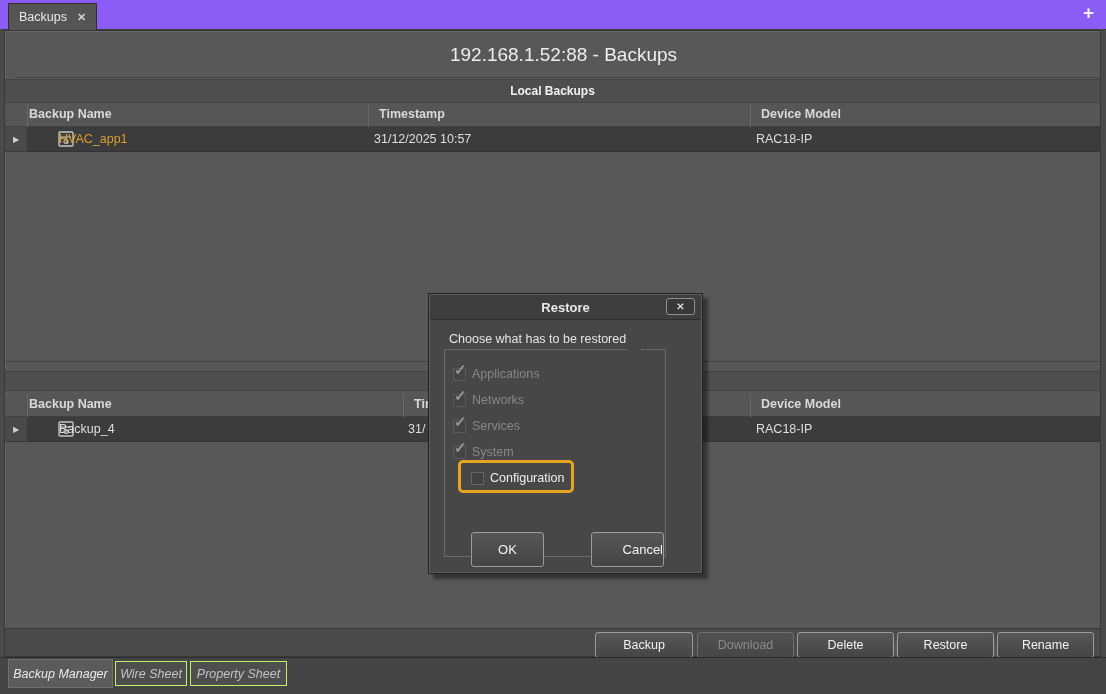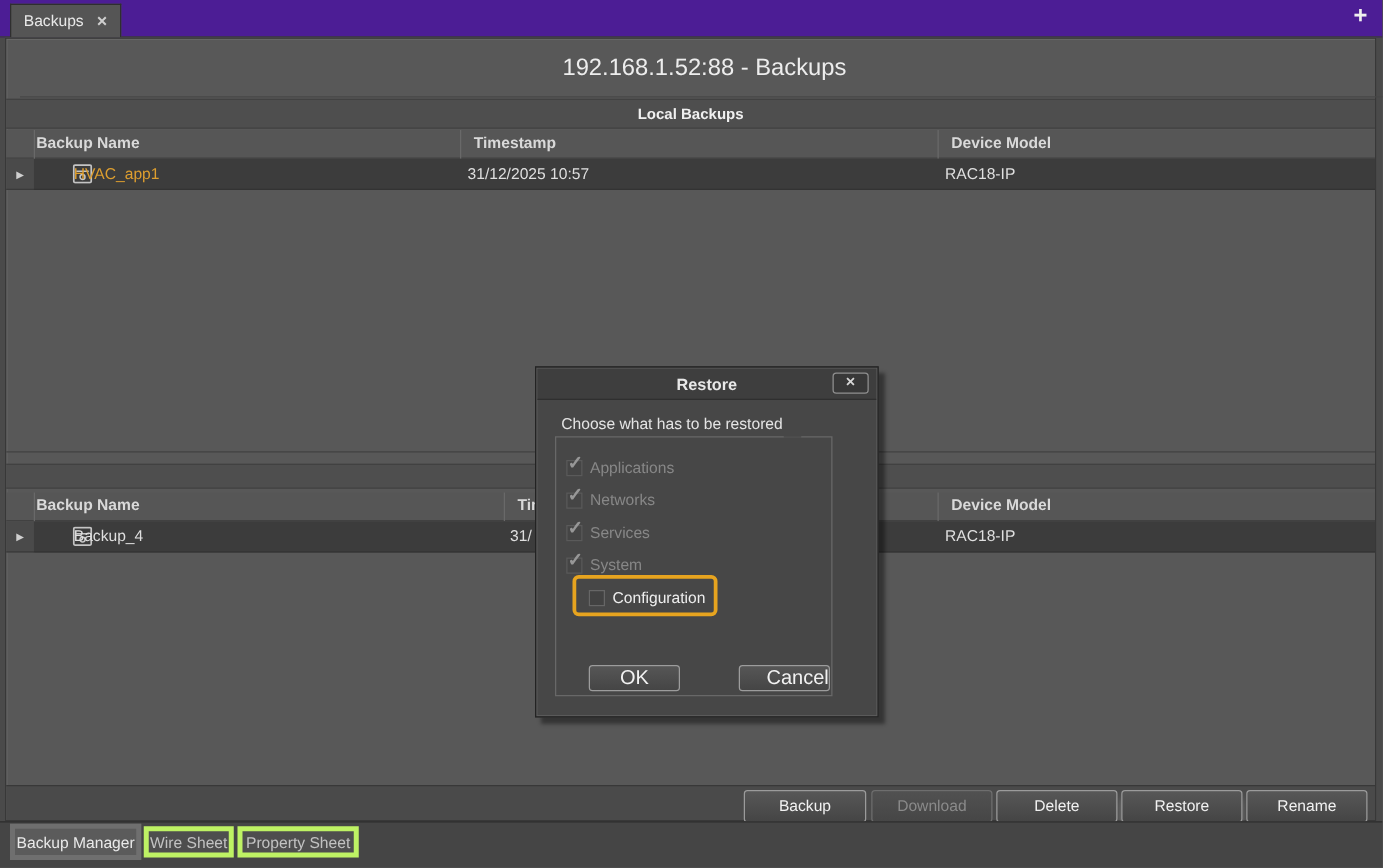--- a/index.html
+++ b/index.html
@@ -1,21 +1,21 @@
 <!DOCTYPE html>
 <html><head>
 <meta charset="utf-8">
 <style>
   * { margin:0; padding:0; box-sizing:border-box; }
   html,body { width:1106px; height:694px; }
   body { font-family:"Liberation Sans", sans-serif; background:#4C4C4C; overflow:hidden; position:relative; }
   #app { position:absolute; inset:0; width:1106px; height:694px; background:#4A4A4A; }
 
   
-  .top-tabbar { position:absolute; left:0; top:0; width:1106px; height:30px; background:#4c1d95; border-bottom:1px solid #3B3B3B;text-decoration:underline; }
+  .top-tabbar { position:absolute; left:0; top:0; width:1106px; height:30px; background:#8b5cf6; border-bottom:1px solid #3B3B3B;text-decoration:underline; }
   .top-tab { position:absolute; left:8px; top:3px; height:27px; padding:0 10px; background:#555555; border:1px solid #2F2F2F; border-bottom:none;
              display:flex; align-items:center; gap:10px; color:#E9E9E9; font-size:12.5px; }
   .top-tab .x { color:#CFCFCF; font-size:11px; font-weight:bold; cursor:pointer; }
   .add-btn { position:absolute; right:12px; top:2px; color:#EFEFEF; font-size:19px; font-weight:bold; cursor:pointer; }
 
   
   .frame { position:absolute; left:4px; top:30px; width:1097px; height:627px; background:#585858; border:1px solid #383838;
            box-shadow:inset 1px 1px 0 #666666; }
 
   .page-title { position:absolute; left:16px; top:31px; width:1095px; height:47px; line-height:47px; text-align:center;
@@ -44,44 +44,44 @@
 
   
   .action-bar { position:absolute; left:5px; top:628px; width:1095px; height:28px; background:#4A4A4A; border-top:1px solid #383838; }
   .btn { position:absolute; top:3px; height:26px; background:linear-gradient(#575757,#454545); border:1px solid #9B9B9B;
          border-radius:3px; color:#F1F1F1; font-size:12.5px; font-family:"Liberation Sans",sans-serif; cursor:pointer; }
   .btn.disabled { color:#8A8A8A; border-color:#6E6E6E; background:linear-gradient(#515151,#464646); cursor:default; }
   .btn.focused { box-shadow:0 5px 7px -2px rgba(255,255,255,0.45); }
 
   
   .bottom-bar { position:absolute; left:0; top:657px; width:1106px; height:37px; background:#454545; border-top:1px solid #2C2C2C; }
-  .btab { position:absolute; top:3px; height:25px; background:#4E4E4E; border:4px solid #bef264; color:#C2C2C2;
-          font-size:12.5px; display:flex; align-items:center; justify-content:center; cursor:pointer; }
+  .btab { position:absolute; top:3px; height:25px; background:#4E4E4E; border:1px solid #bef264; color:#C2C2C2;
+          font-size:12.5px; display:flex; align-items:center; justify-content:center; cursor:pointer;font-style:italic; }
   .btab.active { top:1px; height:29px; background:#5B5B5B; border-color:#6F6F6F; color:#E9E9E9; }
 
   
   .dialog { position:absolute; left:428px; top:293px; width:275px; height:281px; background:#474747; border:1px solid #232323;
             box-shadow:inset 0 0 0 1px #5A5A5A, 5px 5px 3px rgba(0,0,0,0.40); z-index:50; }
   .dialog-titlebar { position:absolute; left:1px; top:1px; width:271px; height:25px; background:#3E3E3E; border-bottom:1px solid #2F2F2F;
                      text-align:center; line-height:25px; color:#E8E8E8; font-size:13px; font-weight:bold; }
   .dialog-close { position:absolute; right:7px; top:4px; width:29px; height:17px; background:#383838; border:1px solid #909090;
                   border-radius:3px; color:#D8D8D8; font-size:10px; font-weight:bold; text-align:center; line-height:15px; cursor:pointer; }
   .dialog-prompt { position:absolute; left:20px; top:38px; color:#E4E4E4; font-size:12.5px; }
   .groupbox { position:absolute; left:15px; top:55px; width:222px; height:208px; border:1px solid #686868; }
   .groupbox-gap { position:absolute; top:-1px; left:182px; width:14px; height:1px; background:#474747; }
   .opt { position:absolute; left:0; width:220px; height:26px; }
   .opt .cb { position:absolute; left:8px; top:6px; width:13px; height:13px; background:#454545; border:1px solid #5A5A5A; }
   .opt .chk { position:absolute; left:9px; top:-1px; color:#979797; font-size:15px; font-weight:bold; }
   .opt .lbl { position:absolute; left:27px; top:5px; font-size:12.5px; color:#878787; }
   .opt.enabled .cb { left:26px; background:#424242; border-color:#666666; }
   .opt.enabled .lbl { left:45px; color:#EEEEEE; }
   .hl-rect { position:absolute; left:29px; top:166px; width:116px; height:33px; border:3px solid #E7A41F; border-radius:5px;
              pointer-events:none; z-index:5; }
-  .dlg-btn { position:absolute; top:238px; width:73px; height:21px; background:linear-gradient(#565656,#454545); border:1px solid #9C9C9C;
-             border-radius:3px; color:#F2F2F2; font-size:16px; font-family:"Liberation Sans",sans-serif; cursor:pointer; }
+  .dlg-btn { position:absolute; top:238px; width:73px; height:35px; background:linear-gradient(#565656,#454545); border:1px solid #9C9C9C;
+             border-radius:3px; color:#F2F2F2; font-size:13px; font-family:"Liberation Sans",sans-serif; cursor:pointer; }
 </style>
 </head>
 <body>
 
 <div id="app">
 
   <div class="top-tabbar">
     <div class="top-tab">
       <span>Backups</span>
       <span class="x">✕</span>

